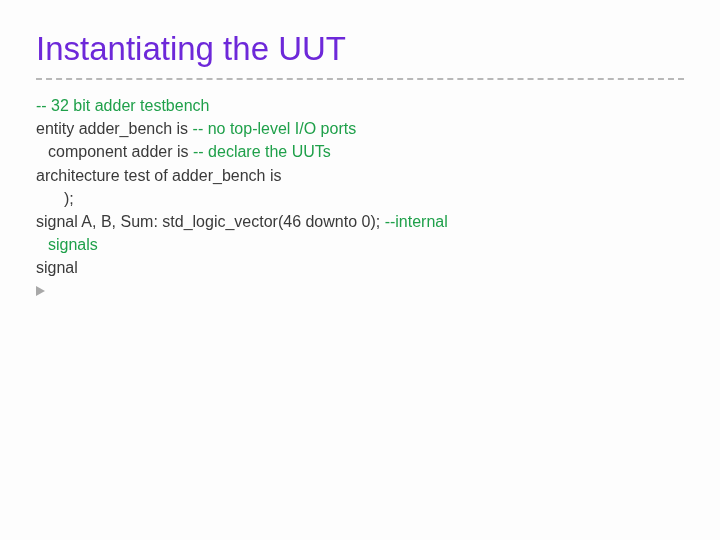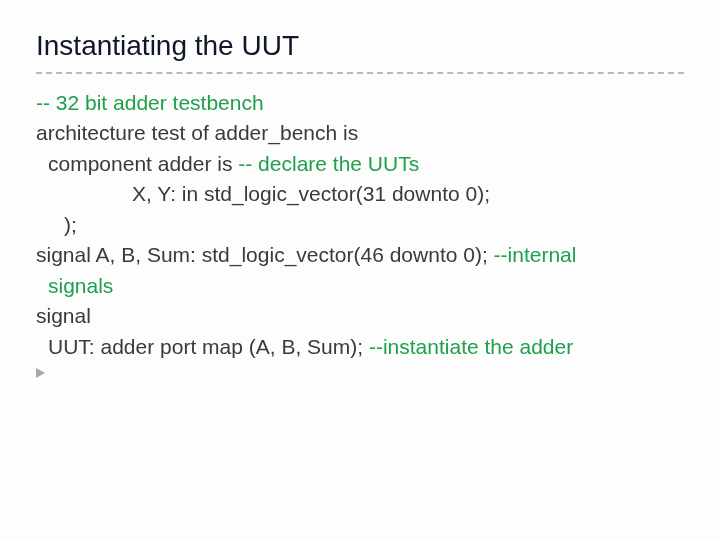--- a/index.html
+++ b/index.html
@@ -8,32 +8,32 @@
     width: 720px;
     height: 540px;
     background: #fdfdfd;
     font-family: Arial, Helvetica, sans-serif;
     overflow: hidden;
   }
   .slide {
     padding: 30px 36px 20px 36px;
   }
   .title {
-    font-size: 28px;
-    color: #0f172a;
+    font-size: 33px;
+    color: #6d28d9;
     font-weight: 400;
     margin: 0 0 10px 0;
   }
   .divider {
     border: none;
     border-top: 2px dashed #b8b8b8;
     margin: 0 0 14px 0;
   }
   .code {
-    font-size: 21px;
+    font-size: 16px;
     line-height: 1.45;
     color: #3a3a3a;
   }
   .code .line { display: block; }
   .comment { color: #1fa04a; }
   .i1 { padding-left: 12px; }
   .i2 { padding-left: 28px; }
   .i3 { padding-left: 96px; }
   .marker {
     display: inline-block;
@@ -45,23 +45,22 @@
   }
 </style>
 </head>
 <body>
 
 <div class="slide">
   <h1 class="title">Instantiating the UUT</h1>
   <hr class="divider">
   <div class="code">
     <span class="line"><span class="comment">-- 32 bit adder testbench</span></span>
+    <span class="line"><span>entity adder_bench is </span><span class="comment">-- no top-level I/O ports</span></span>
+    <span class="line i1"><span>component adder is   </span><span class="comment">-- declare the UUTs</span></span>
     <span class="line">architecture test of adder_bench is</span>
-    <span class="line i1"><span>component adder is   </span><span class="comment">-- declare the UUTs</span></span>
-    <span class="line i3">X, Y: in std_logic_vector(31 downto 0);</span>
     <span class="line i2">);</span>
     <span class="line"><span>signal A, B, Sum: std_logic_vector(46 downto 0);  </span><span class="comment">--internal</span></span>
     <span class="line i1"><span class="comment">signals</span></span>
     <span class="line">signal</span>
-    <span class="line i1"><span>UUT: adder port map (A, B, Sum);  </span><span class="comment">--instantiate the adder</span></span>
   </div>
   <span class="marker"></span>
 </div>
 
 </body></html>

